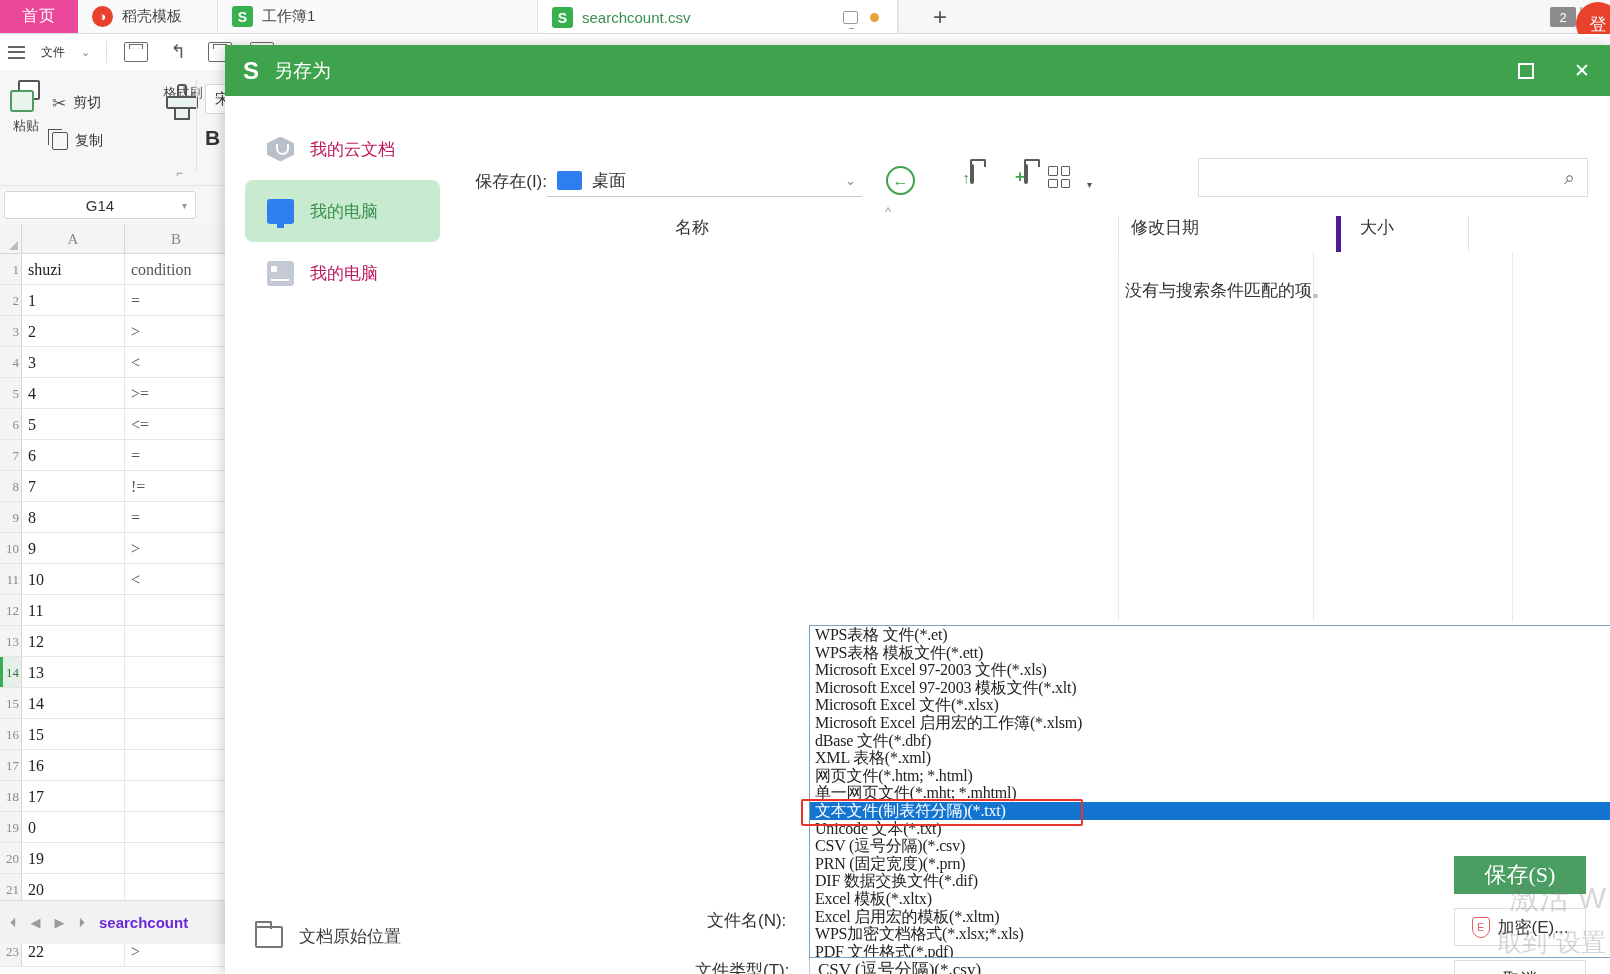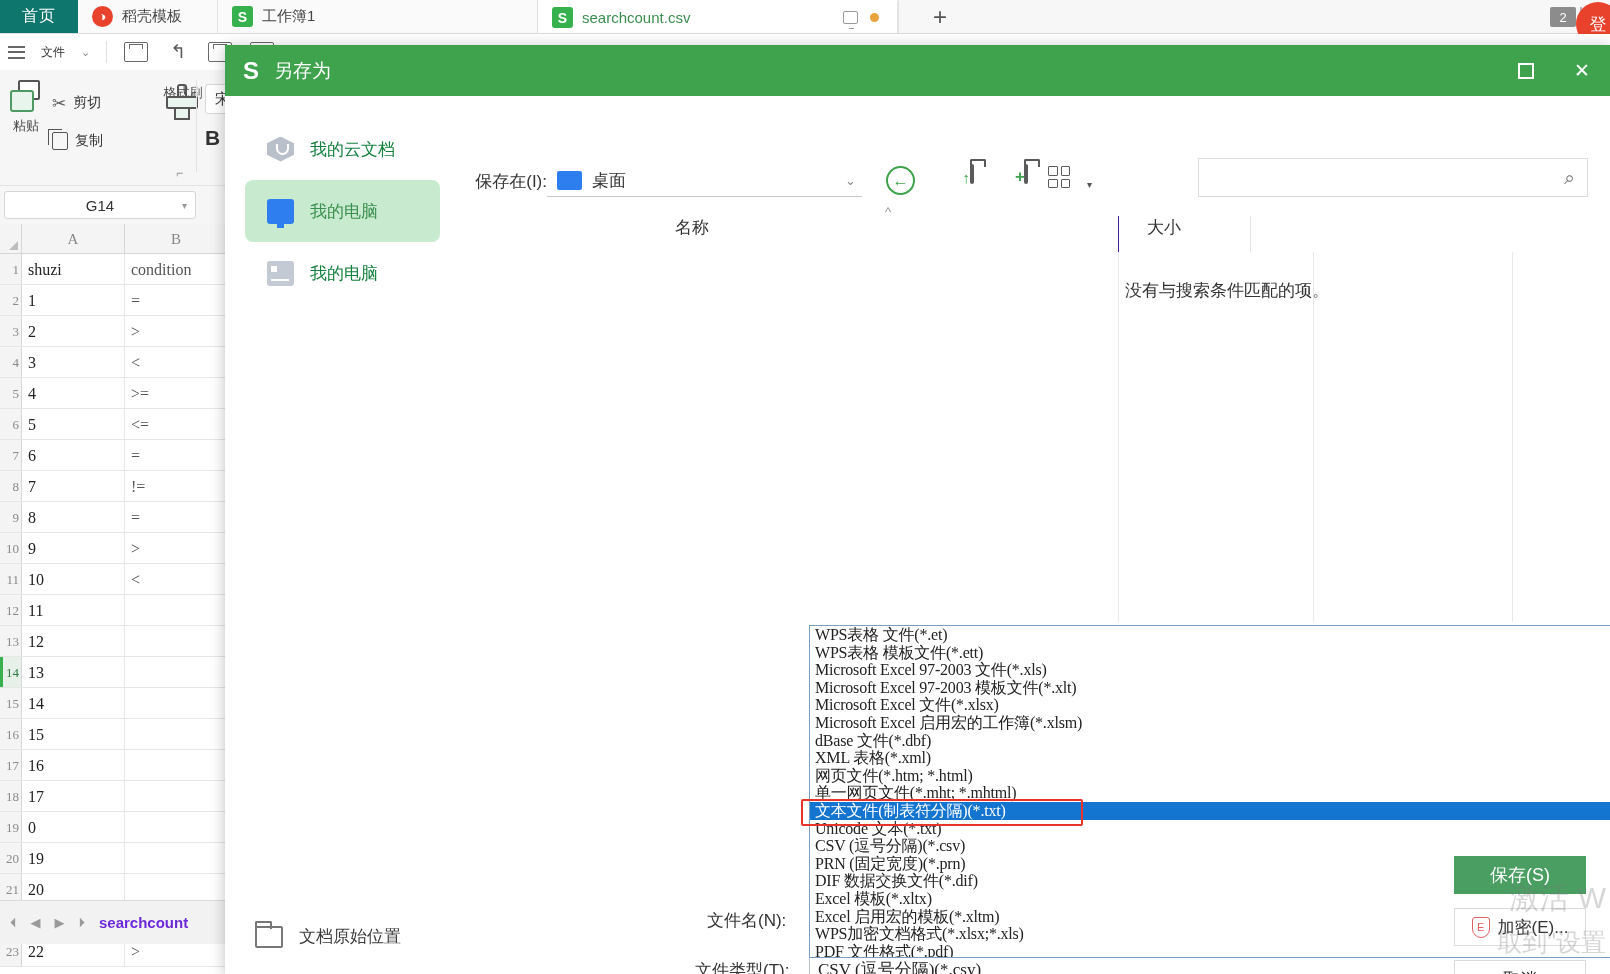--- a/index.html
+++ b/index.html
@@ -15,21 +15,21 @@
   
   #wps-app{ position:absolute; inset:0; background:#fff; }
 
   
   .tabstrip{
     position:absolute; left:0; top:0; width:1610px; height:34px;
     background:#f2f2f2; border-bottom:1px solid #dcdcdc;
     display:flex; align-items:stretch;
   }
   .home-tab{
-    width:78px; background:#0f766e; color:#fff;
+    width:78px; background:#ec4899; color:#fff;
     display:flex; align-items:center; justify-content:center;
     font-size:16px; letter-spacing:1px;
   }
   .doc-tab{
     display:flex; align-items:center; gap:9px;
     padding:0 18px 0 14px; background:#fafafa;
     border-right:1px solid #e3e3e3; font-size:15px; color:#444;
     min-width:140px;
   }
   .doc-tab.wide{ width:320px; }
@@ -146,21 +146,21 @@
   .dlg-btn{ width:56px;height:51px; display:flex;align-items:center;justify-content:center;
             color:#fff; font-size:19px; }
   .dlg-btn .sq{ width:16px;height:16px;border:2px solid #fff;}
 
   .dlg-body{ position:relative; height:878px; background:#fff; }
 
   
   .places{ position:absolute; left:20px; top:22px; width:195px; }
   .place{
     height:62px; display:flex; align-items:center; gap:16px;
-    padding-left:22px; border-radius:8px; font-size:17px; color:#15803d;
+    padding-left:22px; border-radius:8px; font-size:17px; color:#be185d;
   }
   .place.active{ background:#c8ebd0; color:#3a8f4e; }
   .pico{ width:27px;height:25px; flex:0 0 auto; position:relative;}
   .pico.cloud{ background:#b9c0c9; clip-path:polygon(50% 0,100% 27%,100% 73%,50% 100%,0 73%,0 27%); }
   .pico.cloud:after{content:"";position:absolute;left:9px;top:7px;width:9px;height:9px;border:2px solid #fff;border-top:none;border-radius:0 0 9px 9px;}
   .pico.pc{ background:#2f7ef0; border-radius:3px; }
   .pico.pc:after{content:"";position:absolute;left:10px;top:25px;width:7px;height:4px;background:#2f7ef0;}
   .pico.desk{ background:#c3cad4; border-radius:3px; }
   .pico.desk:after{content:"";position:absolute;left:4px;top:5px;width:6px;height:6px;background:#fff;}
   .pico.desk:before{content:"";position:absolute;left:4px;bottom:5px;right:5px;height:2px;background:#fff;}
@@ -200,21 +200,21 @@
   }
   .search-ic{ margin-left:auto; margin-right:12px; color:#6a6a6a; font-size:19px; }
 
   
   .cols{ position:absolute; left:448px; top:120px; right:18px; height:36px; display:flex;}
   .colcell{ font-size:17px;color:#333; padding-left:2px; }
   .colcell.name{ width:445px; position:relative;}
   .colcell.name .sortcaret{ position:absolute; left:212px; top:-12px; font-size:13px; color:#999;}
   .colcell.date{ width:218px; border-left:1px solid #e5e5e5; padding-left:12px;}
   .colcell.type{ width:198px; border-left:1px solid #e5e5e5; padding-left:12px;}
-  .colcell.size{ width:132px; border-left:1px solid #4c1d95; padding-left:28px;}
+  .colcell.size{ width:132px; border-left:5px solid #4c1d95; padding-left:19px;}
   .colcell.pad{ flex:1; border-left:1px solid #e5e5e5;}
   .empty-msg{ position:absolute; left:900px; top:183px; font-size:17px; color:#333;}
   .vline{ position:absolute; top:156px; width:1px; background:#e9e9e9; height:370px;}
 
   
   .fn-lbl{ position:absolute; left:482px; top:813px; font-size:17px;color:#333;}
   .ft-lbl{ position:absolute; left:470px; top:863px; font-size:17px;color:#333;}
   .ft-input{
     position:absolute; left:584px; top:860px; width:830px; height:28px;
     border:1px solid #b8c7d6; background:#fff; font-size:17px; color:#222;
@@ -233,21 +233,21 @@
   }
   .dd-item.sel{ background:#1475d1; color:#fff; }
   .redbox{
     position:absolute; left:576px; top:703px; width:282px; height:27px;
     border:2px solid #e8342a; border-radius:2px; pointer-events:none;
   }
 
   
   .btn-save{
     position:absolute; right:24px; top:760px; width:132px; height:38px;
-    background:#4a9e62; color:#fff; font-size:18px; display:flex;align-items:center;justify-content:center;
+    background:#4a9e62; color:#fff; font-size:22px; display:flex;align-items:center;justify-content:center;font-family:Liberation Serif, serif;
   }
   .btn-enc{
     position:absolute; right:24px; top:812px; width:132px; height:38px;
     background:#fff; border:1px solid #dcdcdc; font-size:17px; color:#333;
     display:flex;align-items:center;justify-content:center;gap:8px;
   }
   .shield{ width:18px;height:21px;border:1.6px solid #e06161;border-radius:3px 3px 9px 9px;
            color:#e06161;font-size:11px;display:flex;align-items:center;justify-content:center;}
   .btn-cancel{
     position:absolute; right:24px; top:864px; width:132px; height:38px;
@@ -580,20 +580,21 @@
 
     <div class="search-box">
       <span class="search-ic">⌕</span>
     </div>
 
     <div class="cols">
       <div class="colcell name">
         <span>名称</span>
         <span class="sortcaret">^</span>
       </div>
+      <div class="colcell date">修改日期</div>
       <div class="colcell size">大小</div>
       <div class="colcell pad"></div>
     </div>
     <div class="vline" style="left:893px"></div>
     <div class="vline" style="left:1088px"></div>
     <div class="vline" style="left:1287px"></div>
 
     <div class="empty-msg">没有与搜索条件匹配的项。</div>
 
     <span class="fn-lbl">文件名(N):</span>

